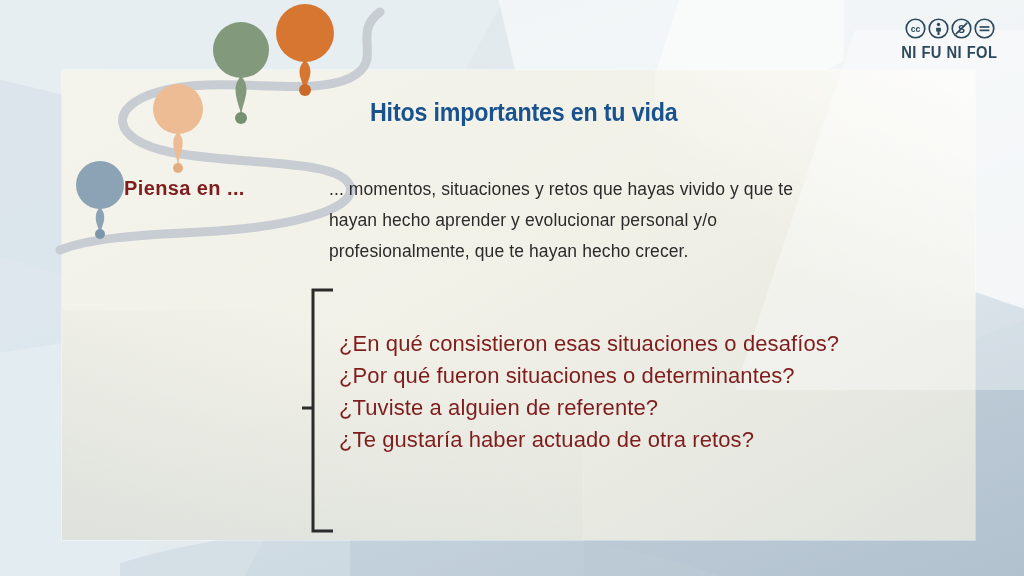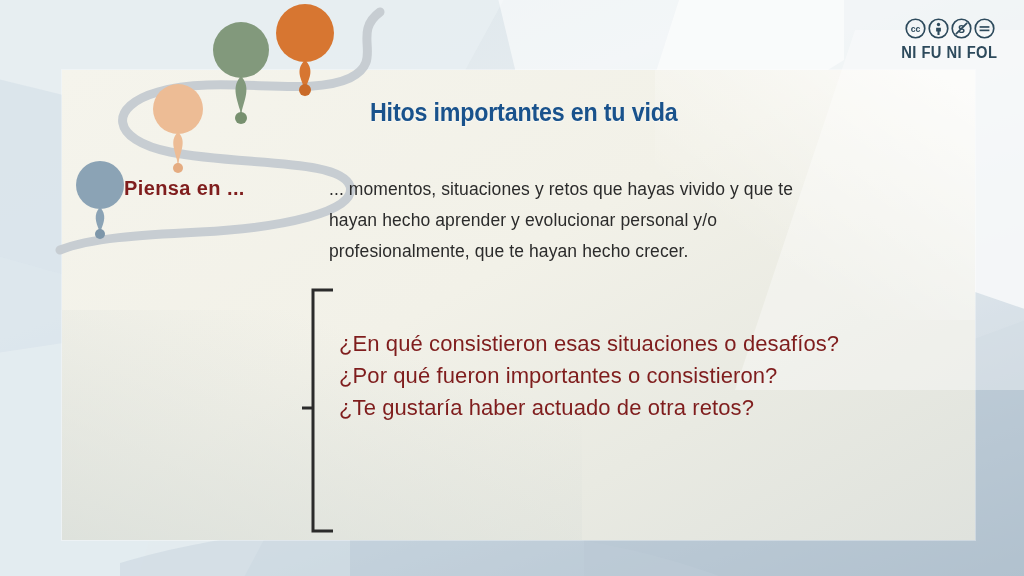--- a/index.html
+++ b/index.html
@@ -186,17 +186,18 @@
     <div class="last">profesionalmente, que te hayan hecho crecer.</div>
   </div>
 
   <svg id="bracket" viewBox="0 0 34 245">
     <path d="M33 2 H13 V243 H33" fill="none" stroke="#2b2b2b" stroke-width="3"></path>
     <line x1="2" y1="120" x2="13" y2="120" stroke="#2b2b2b" stroke-width="3"></line>
   </svg>
 
   <div id="questions">
     <div class="q">¿En qué consistieron esas situaciones o desafíos?</div>
-    <div class="q">¿Por qué fueron importantes o consistieron?</div>
+    <div class="q">¿Por qué fueron situaciones o determinantes?</div>
+    <div class="q">¿Tuviste a alguien de referente?</div>
     <div class="q">¿Te gustaría haber actuado de otra retos?</div>
   </div>
 
 </div>
 
 </body></html>

